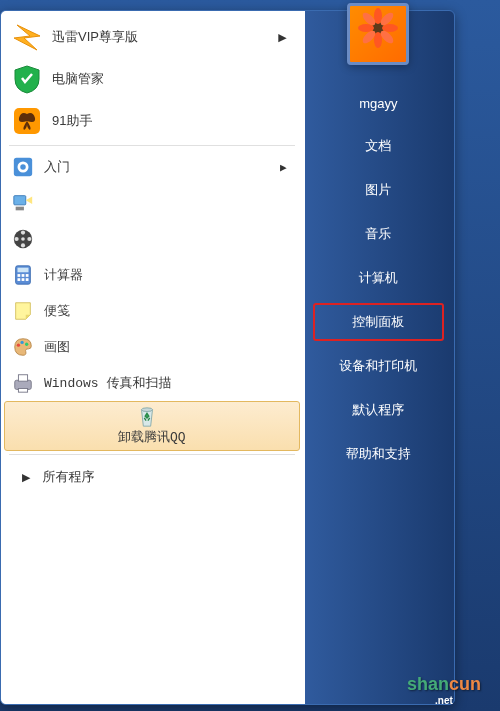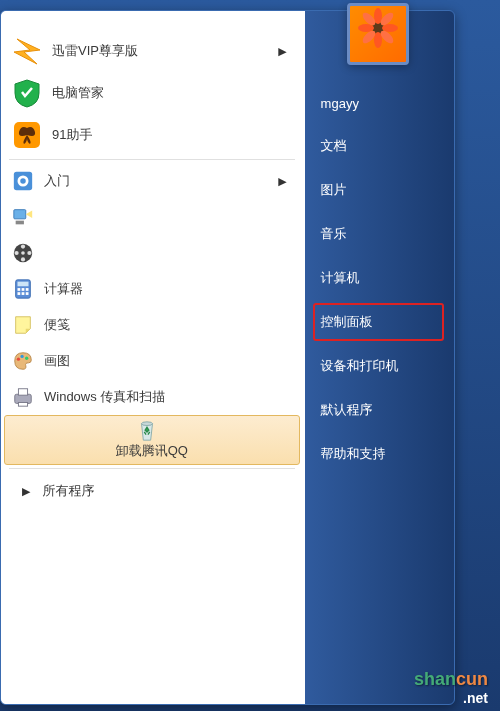--- a/index.html
+++ b/index.html
@@ -23,40 +23,41 @@
       border-radius: 6px;
       display: flex;
       box-shadow: 0 3px 12px rgba(0,0,0,0.4);
     }
     .left-panel {
       width: 303px;
       background: #fff;
       border-radius: 6px 0 0 6px;
       display: flex;
       flex-direction: column;
-      padding: 19px 3px;
+      padding: 5px 3px;
     }
     .menu-item {
       display: flex;
       align-items: center;
       padding: 6px 8px;
       cursor: pointer;
       border-radius: 3px;
       position: relative;
       min-height: 42px;
     }
     .menu-item.selected {
       background: linear-gradient(to bottom, #fdecd0, #fadfae);
       border: 1px solid #e3b85f;
       padding: 5px 7px;
       flex-direction: column;
     }
     .menu-item.small {
       min-height: 36px;
       padding: 4px 8px;
+      font-family: Liberation Mono, monospace;
     }
     .menu-icon {
       width: 30px;
       height: 30px;
       margin-right: 10px;
       display: flex;
       align-items: center;
       justify-content: center;
       flex-shrink: 0;
     }
@@ -86,20 +87,21 @@
     }
     .all-programs .arrow-right {
       margin-right: 12px;
       margin-left: 0;
       color: #333;
     }
     .right-panel {
       width: 152px;
       padding: 75px 10px 24px 10px;
       position: relative;
+      text-align: center;
     }
     .user-pic {
       position: absolute;
       top: -8px;
       left: 50%;
       transform: translateX(-50%);
       width: 62px;
       height: 62px;
       background: linear-gradient(135deg, #ff8c00, #ff6b00);
       border: 3px solid #6b8cc4;
@@ -123,27 +125,27 @@
       font-size: 13px;
       margin-bottom: 6px;
     }
     .right-item.highlighted {
       border: 2px solid #d22;
       padding: 8px 6px;
     }
     .watermark {
       position: absolute;
       bottom: 5px;
-      right: 12px;
+      right: 19px;
       font-size: 18px;
       font-weight: bold;
     }
     .wm-shan { color: #4a7; text-shadow: 1px 1px 2px rgba(0,0,0,0.5); }
     .wm-cun { color: #e84; text-shadow: 1px 1px 2px rgba(0,0,0,0.5); }
-    .wm-net { font-size: 14px; color: #fff; display:block; text-align:right; }
+    .wm-net { font-size: 10px; color: #fff; display:block; text-align:center; }
   </style>
 </head>
 <body>
 
 <div class="start-menu">
   <div class="left-panel">
 
     <div class="menu-item">
       <span class="menu-icon">
         <svg viewBox="0 0 30 30">

